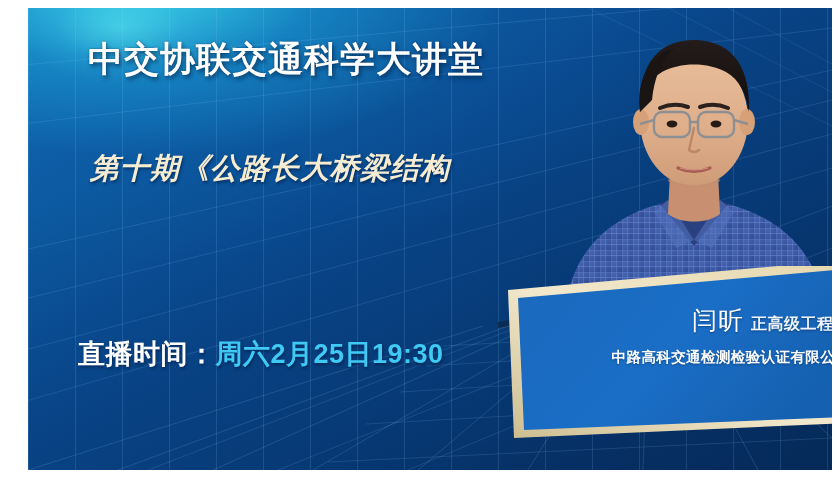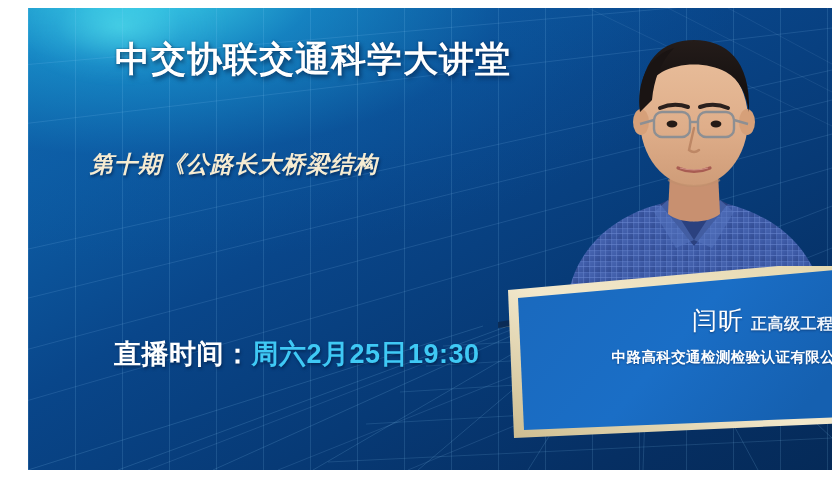--- a/index.html
+++ b/index.html
@@ -80,40 +80,39 @@
     text-align:right;white-space:nowrap;
     font-size:14.5px;font-weight:bold;color:#ffffff;letter-spacing:.4px;
     text-shadow:0 1px 2px rgba(0,20,60,.4);
   }
 
   
   .headline{
     position:absolute;left:60px;top:28px;white-space:nowrap;
     font-size:35px;font-weight:bold;color:#ffffff;letter-spacing:1px;
     text-shadow:2px 3px 4px rgba(2,26,62,.55), 0 0 2px rgba(2,26,62,.5);
-    margin-left:27px;
   }
 
   
   .subtitle{
     position:absolute;left:62px;top:140px;width:470px;
     font-style:italic;font-weight:bold;
-    font-size:23px;line-height:1.42;letter-spacing:1px;
+    font-size:29px;line-height:1.42;letter-spacing:1px;
     color:#f6ecd2;
     text-shadow:1px 2px 3px rgba(2,24,58,.6);
   }
   .subtitle .l2{display:block;margin-left:-10px;}
 
   
   .livetime{
     position:absolute;left:50px;top:328px;white-space:nowrap;
     font-size:27px;font-weight:bold;letter-spacing:.5px;
     text-shadow:1px 2px 3px rgba(2,24,58,.55);
   }
-  .lt-label{color:#ffffff;margin-left:36px;}
+  .lt-label{color:#ffffff;}
   .lt-value{color:#3fc9f5;}
 </style>
 </head>
 <body>
 
 <div class="stage">
 
   <div class="poster">
 
     <div class="sheen"></div>

